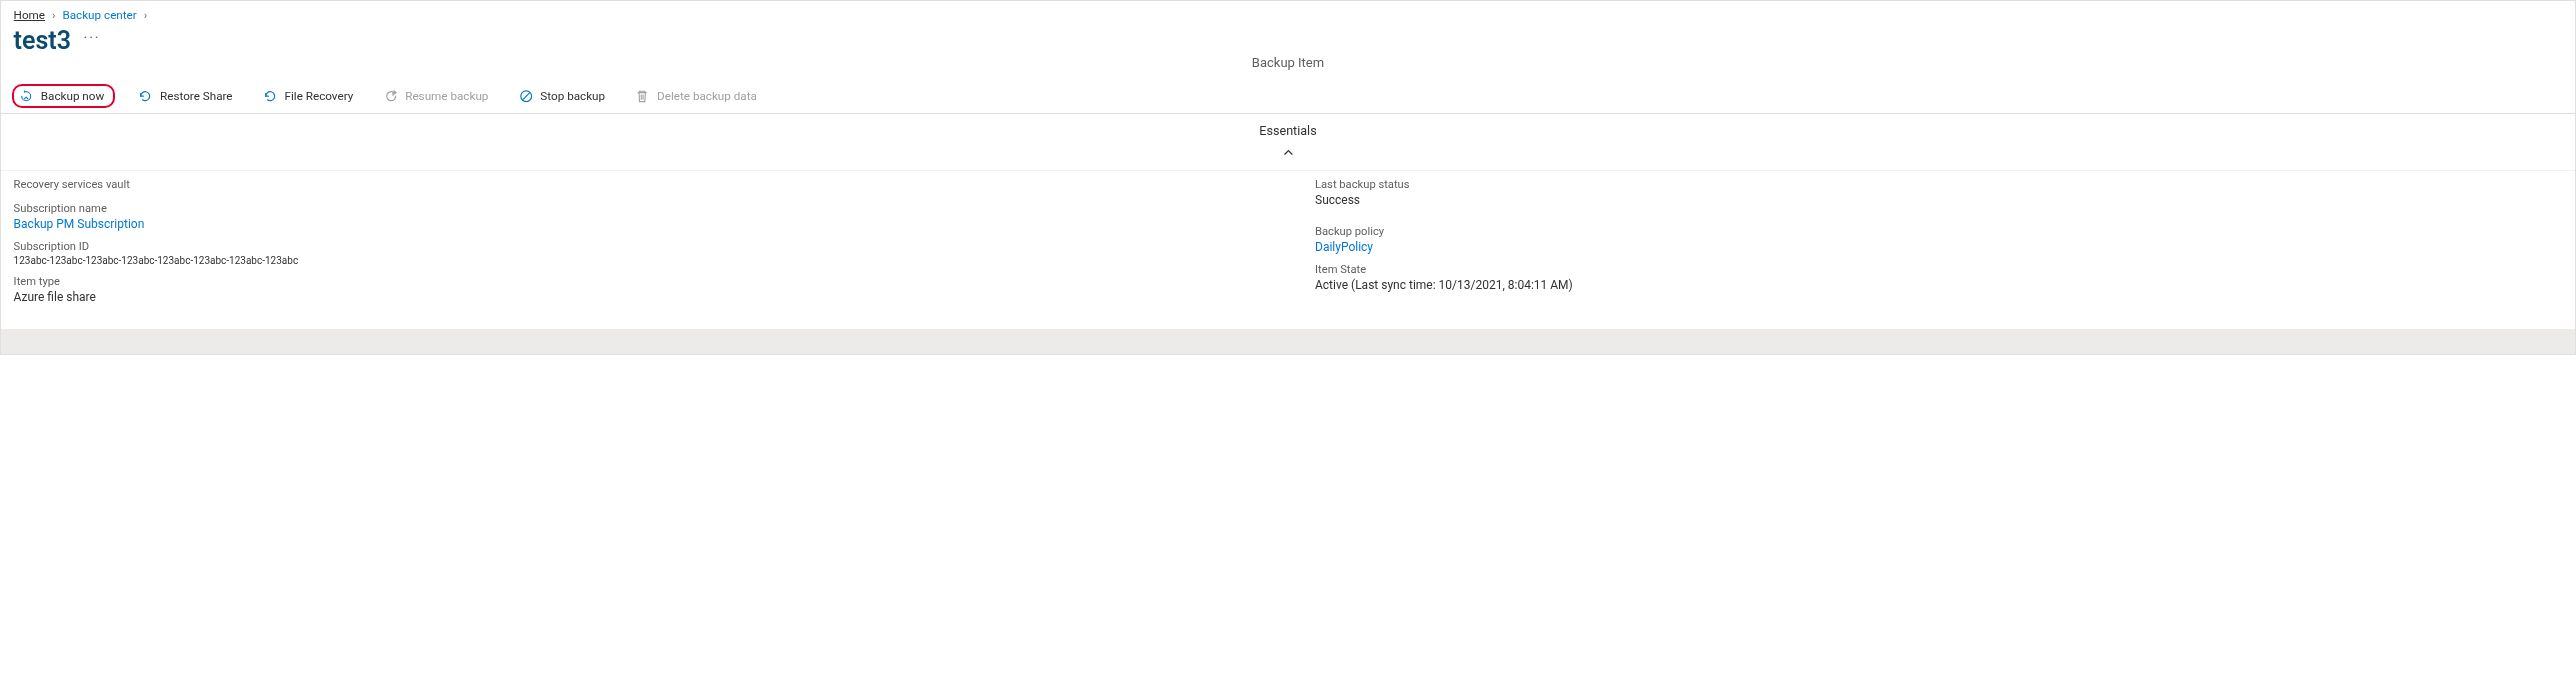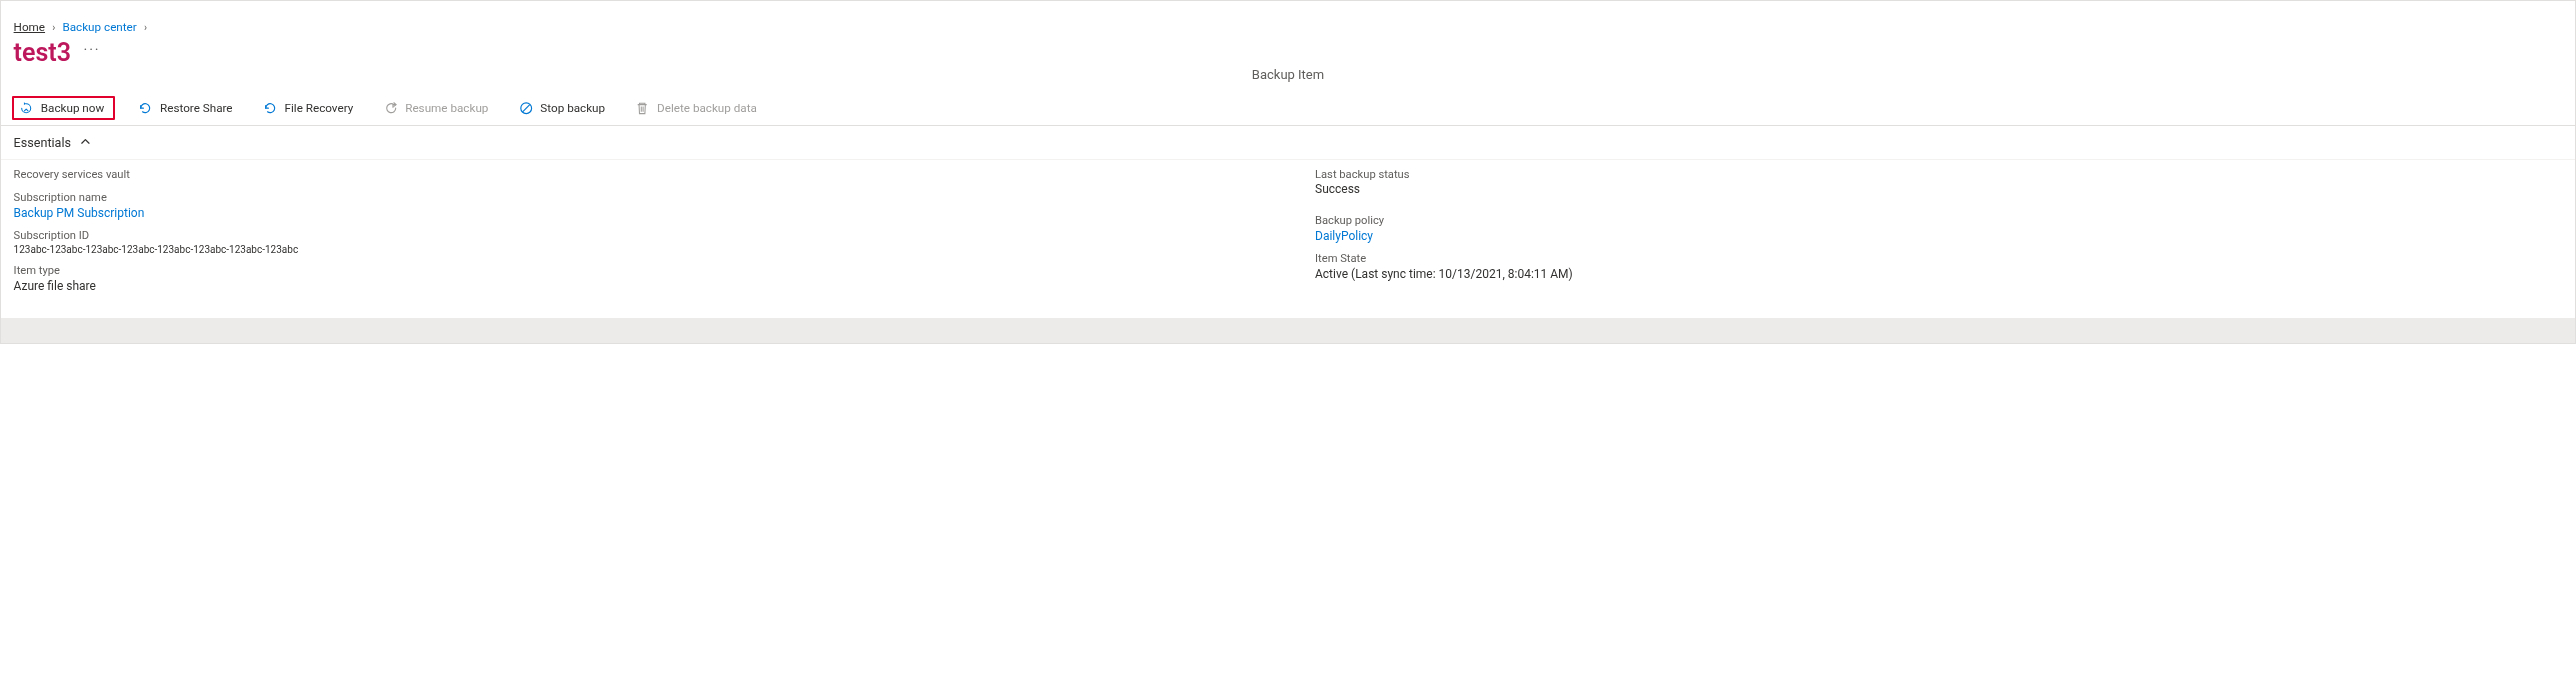--- a/index.html
+++ b/index.html
@@ -18,21 +18,20 @@
     border: 0.9px solid #e1dfdd;
     padding: 0;
   }
   
   .breadcrumb {
     padding: 7.2px 12.6px 1.8px 12.6px;
     display: flex;
     align-items: center;
     gap: 7.2px;
     font-size: 11.7px;
-    margin-top: 12px;
   }
   .breadcrumb a {
     color: #0078d4;
     text-decoration: none;
   }
   .breadcrumb a.home {
     color: #323130;
     text-decoration: underline;
   }
   .breadcrumb .chevron {
@@ -42,21 +41,21 @@
   
   .title-row {
     padding: 1.8px 12.6px 0 12.6px;
     display: flex;
     align-items: center;
     gap: 12.6px;
   }
   .title-row h1 {
     font-size: 25px;
     font-weight: 600;
-    color: #be185d;
+    color: #0c4a6e;
   }
   .title-row .more {
     color: #605e5c;
     font-size: 14.4px;
     letter-spacing: 1.8px;
     padding-bottom: 3.6px;
   }
   .subtitle {
     padding: 0 12.6px 9px 12.6px;
     font-size: 13px;
@@ -78,21 +77,21 @@
     padding: 3.6px 7.2px;
     background: transparent;
     border: none;
     cursor: pointer;
     font-size: 11.7px;
     color: #323130;
     font-family: inherit;
   }
   .toolbar-btn.highlighted {
     border: 2.2px solid #e1002d;
-    border-radius: 1px;
+    border-radius: 10px;
     padding: 2.7px 9px 2.7px 5.4px;
   }
   .toolbar-btn .icon {
     width: 14.4px;
     height: 14.4px;
     display: inline-flex;
     align-items: center;
     justify-content: center;
     color: #0078d4;
   }
@@ -106,20 +105,21 @@
   
   .essentials-header {
     padding: 9px 12.6px;
     display: flex;
     align-items: center;
     gap: 9px;
     font-size: 12.6px;
     color: #323130;
     cursor: pointer;
     border-bottom: 0.9px solid #f3f2f1;
+    flex-direction: column;
   }
   .essentials-header .chev {
     font-size: 10.8px;
     color: #323130;
   }
   .essentials-body {
     display: grid;
     grid-template-columns: 1fr 1fr;
     gap: 0 54px;
     padding: 7.2px 12.6px 16px 12.6px;

